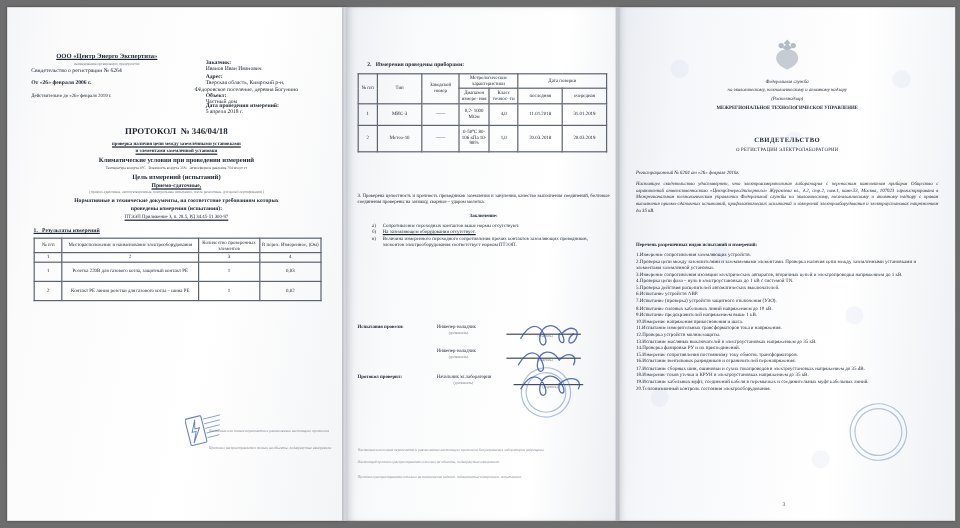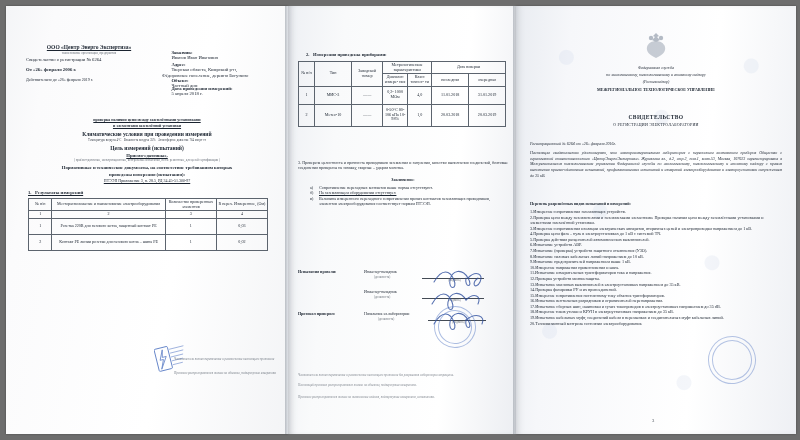--- a/index.html
+++ b/index.html
@@ -194,20 +194,21 @@
       </div>
       <div class="t sm" style="left:156px; top:66px; width:126px;">
         <span class="b">Объект:</span>
         <span>Частный дом</span>
       </div>
       <div class="t sm" style="left:156px; top:74px; width:128px;">
         <span class="b">Дата проведения измерений:</span>
         <span>5 апреля 2018 г.</span>
       </div>
 
+      <div class="t b c lg" style="left:10px; top:100px; width:262px;">ПРОТОКОЛ  № 346/04/18</div>
       <div class="t b u c xs" style="left:20px; top:112px; width:242px;">проверка наличия цепи между заземлёнными установками</div>
       <div class="t b u c xs" style="left:20px; top:118px; width:242px;">и элементами заземлённой установки</div>
       <div class="t b c md" style="left:14px; top:125px; width:254px;">Климатические условия при проведении измерений</div>
       <div class="t c tiny" style="left:14px; top:133px; width:254px; color:#3d444e;">Температура воздуха 4°С   Влажность воздуха 35%   Атмосферное давление 764 мм рт ст</div>
 
       <div class="t b c md" style="left:14px; top:139px; width:254px;">Цель измерений (испытаний)</div>
       <div class="t b u c sm" style="left:14px; top:147px; width:254px;">Приемо-сдаточные,</div>
       <div class="t c tiny" style="left:14px; top:153px; width:254px;">( приёмо-сдаточные, эксплуатационные, контрольные испытания, после ремонтные, для целей сертификации )</div>
 
       <div class="t b c sm" style="left:12px; top:159px; width:258px;">Нормативные и технические документы, на соответствие требованиям которых</div>

